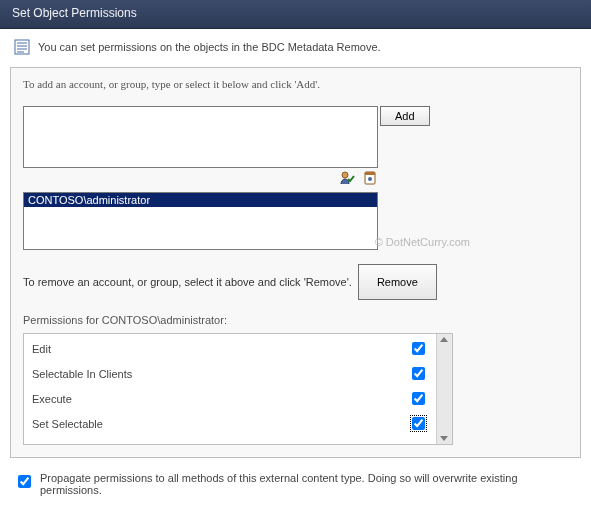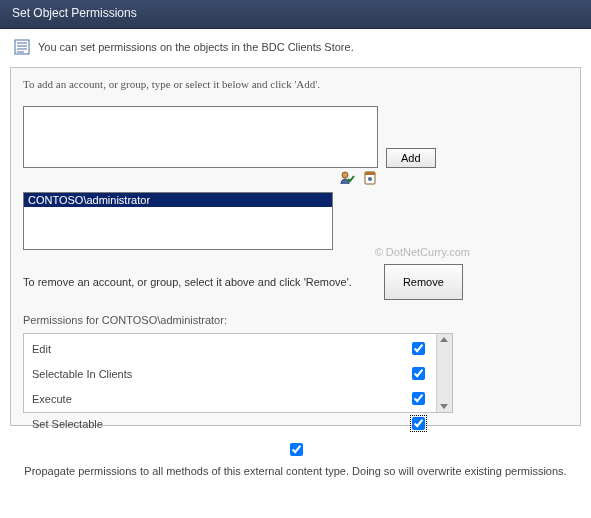--- a/index.html
+++ b/index.html
@@ -39,22 +39,22 @@
     padding: 10px 12px 12px 12px;
     position: relative;
   }
   .instr {
     color: #555;
     margin-bottom: 16px;
     font-family: Liberation Serif, serif;
   }
   .add-row {
     display: flex;
-    align-items: flex-end;
-    gap: 8px;
+    align-items: flex-start;
+    gap: 2px;
   }
   textarea.account-input {
     width: 355px;
     height: 62px;
     border: 1px solid #7a7a7a;
     background: #fff;
     font: inherit;
     resize: none;
     padding: 2px;
   }
@@ -67,52 +67,52 @@
     cursor: pointer;
   }
   .btn.remove { padding: 11px 18px; text-align: right; }
   .picker-icons {
     width: 355px;
     text-align: right;
     margin: 2px 0 4px 0;
   }
   .picker-icons span { margin-left: 4px; }
   .selected-list {
-    width: 310px;
+    width: 355px;
     height: 58px;
     border: 1px solid #7a7a7a;
     background: #fff;
     overflow: hidden;
   }
   .selected-item {
     background: #0a246a;
     color: #fff;
     padding: 1px 4px;
     font-size: 11px;
   }
   .watermark {
     position: absolute;
     right: 110px;
-    top: 178px;
+    top: 168px;
     color: #b9b9b9;
     font-size: 11px;
     pointer-events: none;
   }
   .remove-row {
     display: flex;
     align-items: center;
-    gap: 32px;
+    gap: 6px;
     margin-top: 14px;
   }
   .perm-label { color:#555; margin-top:14px; margin-bottom:7px; }
   .perm-box {
     border: 1px solid #bfbfbf;
     background: #fff;
     width: 430px;
-    height: 80px;
+    height: 112px;
     display: flex;
   }
   .perm-list {
     flex: 1;
     padding: 2px 0;
   }
   .perm-row {
     display: flex;
     align-items: center;
     justify-content: space-between;
@@ -137,44 +137,43 @@
     position:absolute;
     left:3px;
     width:0;height:0;
     border-left:4px solid transparent;
     border-right:4px solid transparent;
   }
   .perm-scroll::before{ top:3px; border-bottom:5px solid #7a7a7a; }
   .perm-scroll::after{ bottom:3px; border-top:5px solid #7a7a7a; }
   .propagate-row {
     display:flex;
-    align-items:center;
+    align-items:flex-start;
     gap:6px;
     padding: 14px 14px 0 14px;
     color:#444;
-    flex-direction:column;
   }
   .propagate-row input { width:13px; height:13px; }
 </style>
 </head>
 <body>
 
 <div class="titlebar">Set Object Permissions</div>
 
 <div class="desc-row">
   <span class="icon">
     <svg viewBox="0 0 16 16" width="16" height="16">
       <rect x="1" y="1" width="14" height="14" fill="#fff" stroke="#4a6ea9"></rect>
       <line x1="3" y1="4" x2="13" y2="4" stroke="#4a6ea9"></line>
       <line x1="3" y1="7" x2="13" y2="7" stroke="#4a6ea9"></line>
       <line x1="3" y1="10" x2="13" y2="10" stroke="#4a6ea9"></line>
       <line x1="3" y1="13" x2="10" y2="13" stroke="#4a6ea9"></line>
     </svg>
   </span>
-  <span>You can set permissions on the objects in the BDC Clients Store.</span>
+  <span>You can set permissions on the objects in the BDC Metadata Remove.</span>
 </div>
 
 <div class="panel">
   <div class="instr">To add an account, or group, type or select it below and click 'Add'.</div>
 
   <div class="add-row">
     <textarea class="account-input" style=""></textarea>
     <button class="btn">Add</button>
   </div>
 

